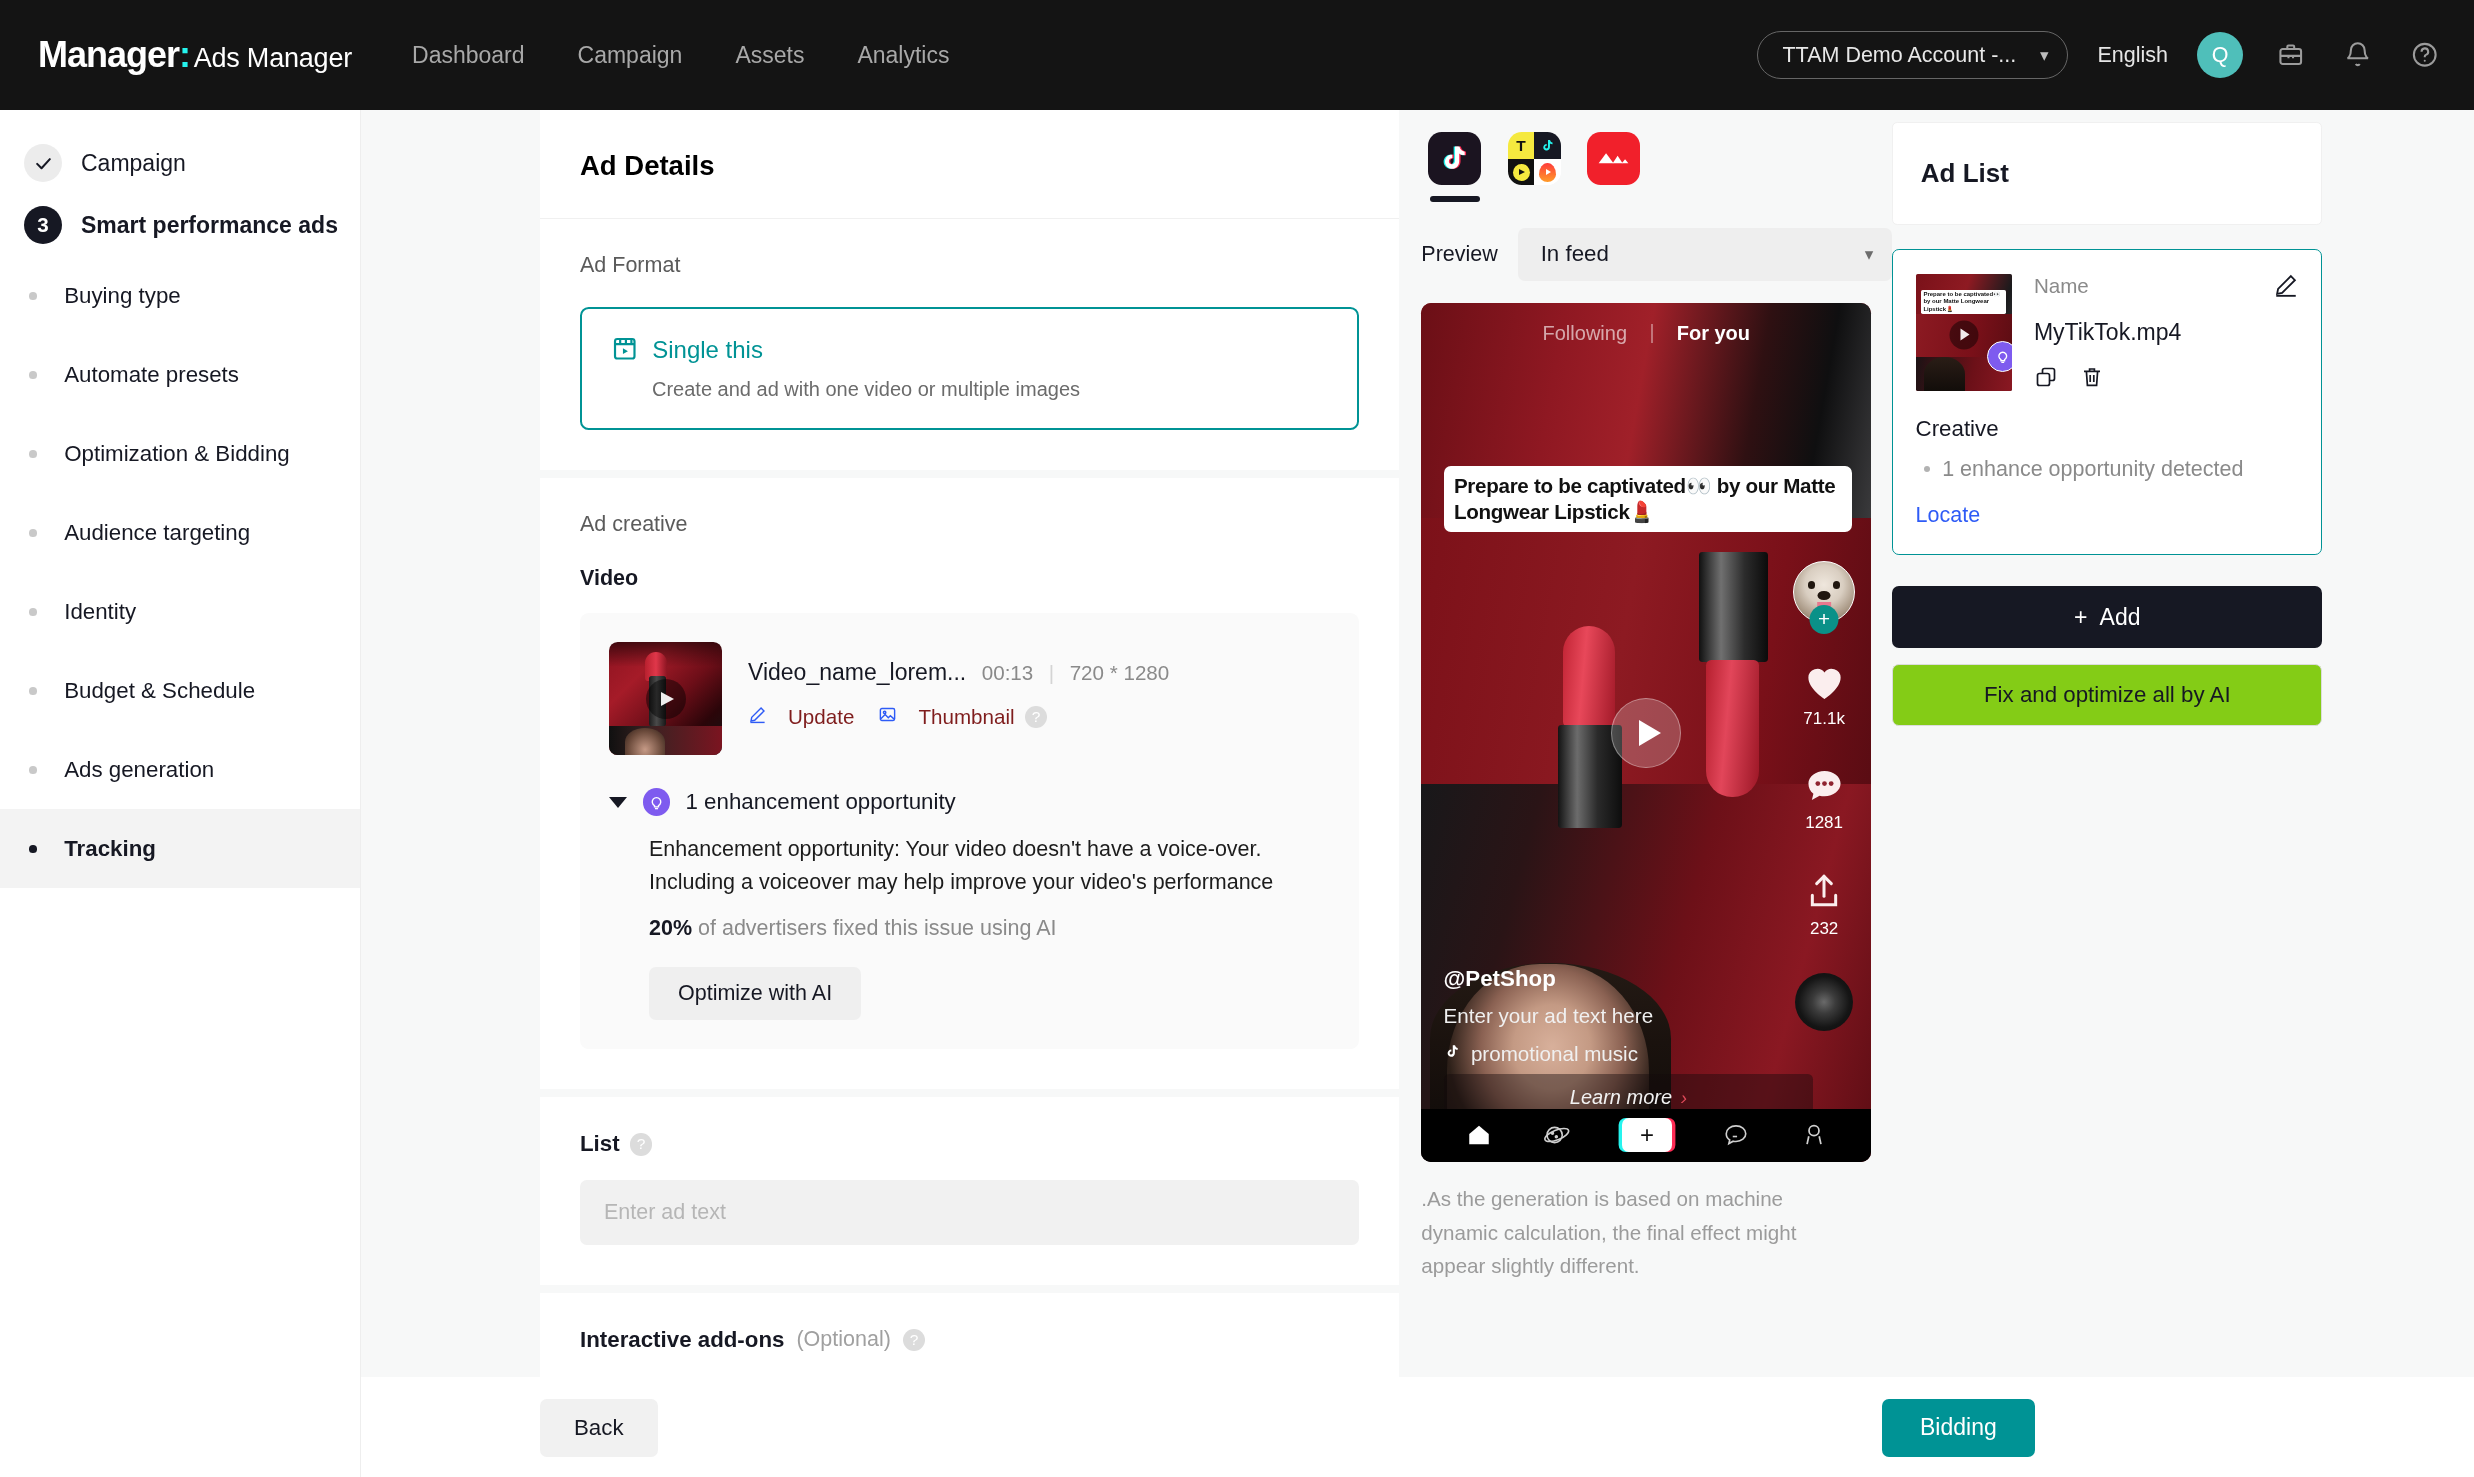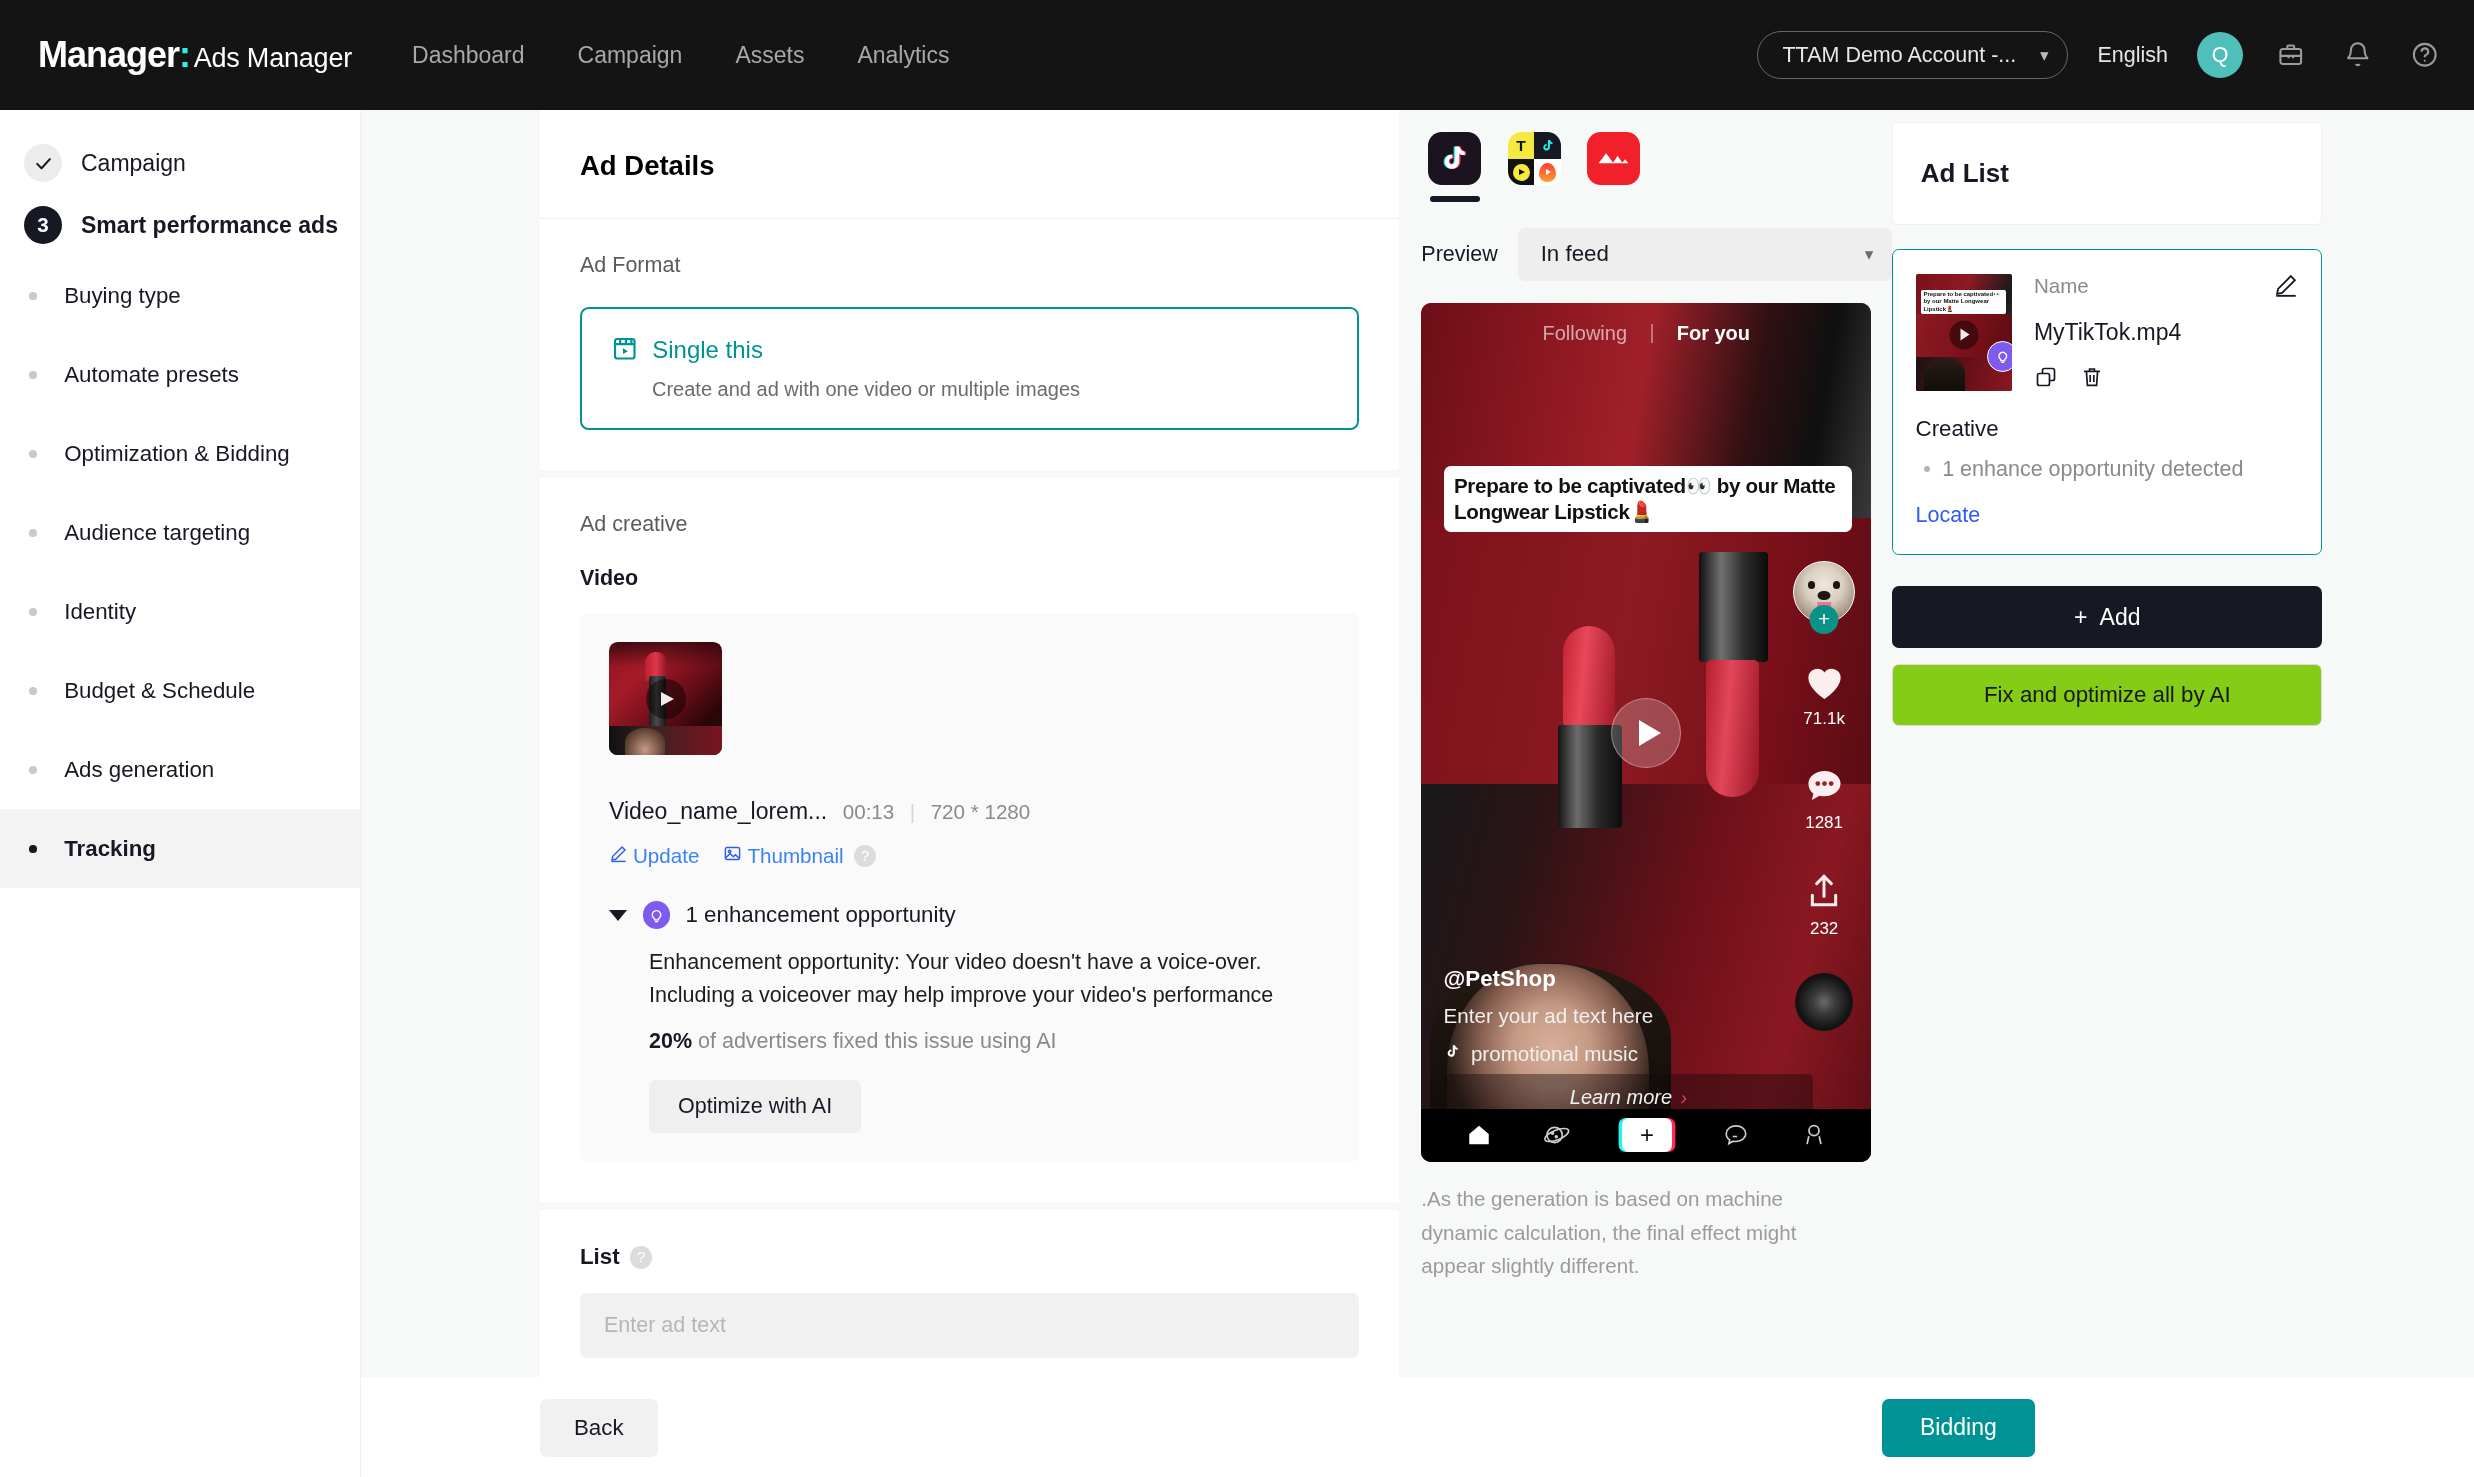--- a/index.html
+++ b/index.html
@@ -92,21 +92,21 @@
 
   .format-card {
     border: 2.1px solid #009395; border-radius: 8.6px; padding: 26px 29px 27.5px 29px;
     cursor: pointer; background: #fff;
   }
   .format-top { display: flex; align-items: center; gap: 13.7px; }
   .format-name { font-size: 24px; color: #009395; font-weight: 500; }
   .format-desc { font-size: 20px; color: #6b6b6b; margin-top: 12px; margin-left: 41px;}
 
   .video-box { background: #fafafa; border-radius: 8.6px; padding: 29px; margin-top: 8.6px; }
-  .video-row { display: flex; gap: 26px; flex-direction: column; }
+  .video-row { display: flex; gap: 26px; }
   .video-thumb {
     width: 113px; height: 113px; border-radius: 8.6px; flex: 0 0 113px;
     position: relative; overflow: hidden;
     background:
       linear-gradient(180deg, rgba(0,0,0,.55) 0%, rgba(0,0,0,0) 22%),
       linear-gradient(135deg,#8d1320 0%, #a51b28 28%, #6d0e18 55%, #2b0509 78%, #141414 100%);
   }
   .video-thumb .lip {
     position:absolute; left: 40px; bottom: 29px; width: 17px; height: 50px;
     background: linear-gradient(90deg,#1d1d1d,#4a4a4a 45%,#171717);
@@ -134,21 +134,21 @@
     width:0;height:0;border-left: 13px solid rgba(255,255,255,.93);
     border-top: 7.7px solid transparent; border-bottom: 7.7px solid transparent; margin-left: 3.4px;
   }
   .video-meta { padding-top: 17px; }
   .vm-line1 { display: flex; align-items: baseline; gap: 15.5px; }
   .vm-name { font-size: 23px; color: #161823; }
   .vm-dur { font-size: 20.6px; color: #8a8a8a; }
   .vm-sep { font-size: 20.6px; color: #d4d4d4; }
   .vm-dim { font-size: 20.6px; color: #8a8a8a; }
   .vm-line2 { display: flex; align-items: center; gap: 10.3px; margin-top: 19px; }
-  .vm-link { font-size: 20.6px; color: #3b82f6; cursor: pointer; display: flex; align-items: center; gap: 5px; }
+  .vm-link { font-size: 20.6px; color: #7f1d1d; cursor: pointer; display: flex; align-items: center; gap: 21px; }
   .help-dot {
     width: 22.3px; height: 22.3px; border-radius: 50%; background: #dcdcdc; color: #fff;
     font-size: 15.5px; display: inline-flex; align-items: center; justify-content: center;
     cursor: pointer; flex: 0 0 22.3px;
   }
 
   .enh-wrap { margin-top: 33px; }
   .enh-head { display: flex; align-items: center; gap: 15.5px; }
   .enh-caret { width: 0;height:0;border-left:9.5px solid transparent;border-right:9.5px solid transparent;border-top:11.2px solid #161823; cursor:pointer;}
   .enh-bulb {

